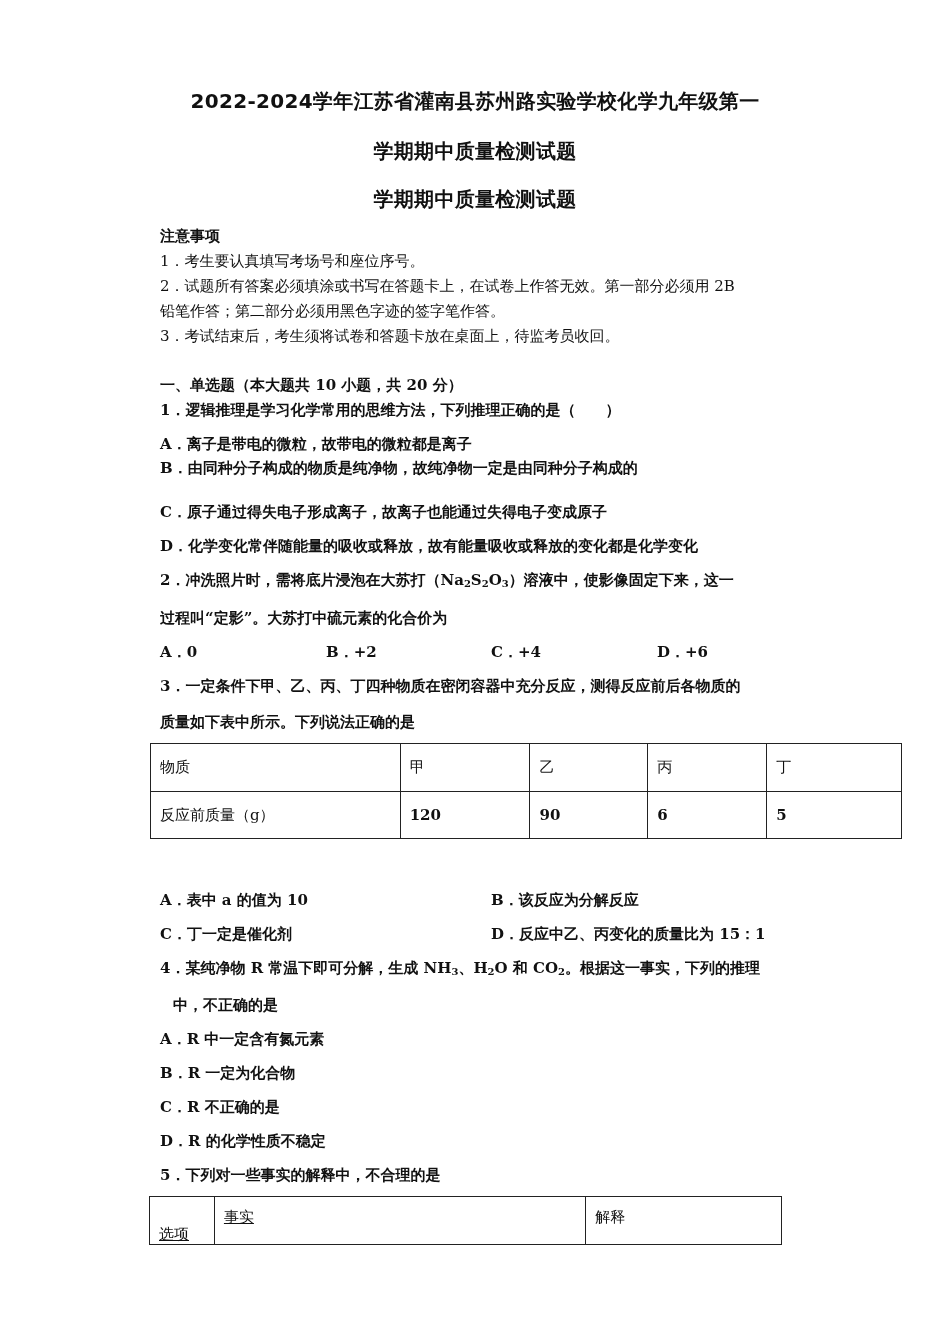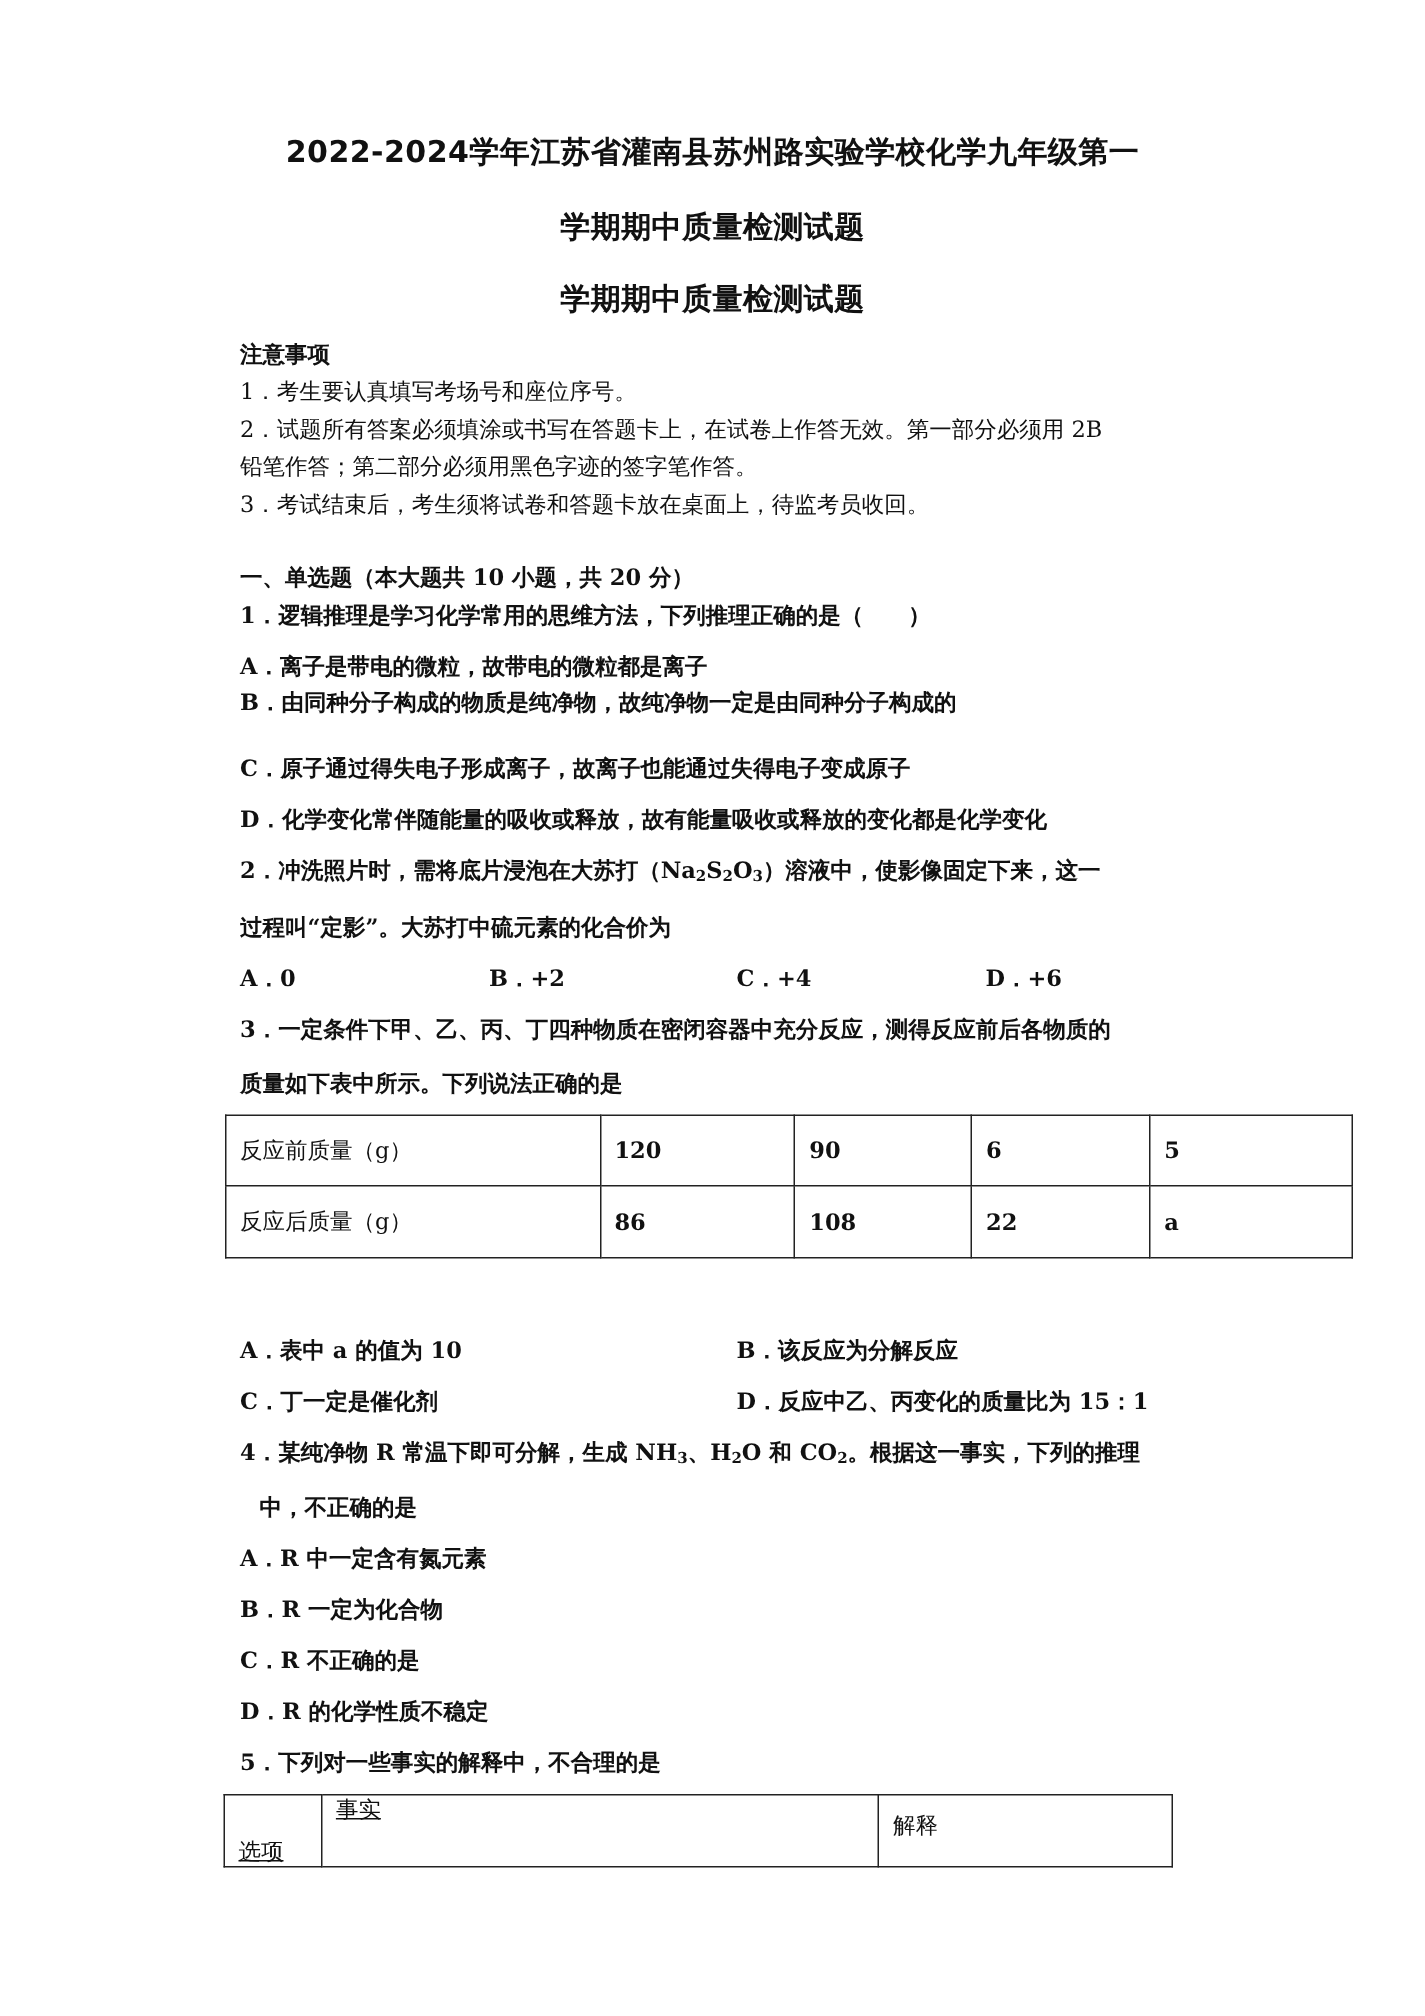--- a/index.html
+++ b/index.html
@@ -52,33 +52,33 @@
 
 <table class="grid" style="left:150px; top:743px; width:752px;">
   <colgroup>
     <col style="width:250px">
       <col style="width:130px">
       <col style="width:118px">
       <col style="width:119px">
       <col style="width:135px">
   </colgroup>
   <tbody>
+      <tr style="height:48px;">
+    <td>物质</td>
+    <td>甲</td>
+    <td>乙</td>
+    <td>丙</td>
+    <td>丁</td>
+  </tr>
   <tr style="height:47px;">
     <td>反应前质量（g）</td>
     <td class="num">120</td>
     <td class="num">90</td>
     <td class="num">6</td>
     <td class="num">5</td>
-  </tr>
-  <tr style="height:48px;">
-    <td>反应后质量（g）</td>
-    <td class="num">86</td>
-    <td class="num">108</td>
-    <td class="num">22</td>
-    <td class="num">a</td>
   </tr>
 </tbody>
   </table>
 
 <div class="abs opt4" style="top:891px; left:160px;">A．表中 a 的值为 10</div>
 <div class="abs opt4" style="top:891px; left:491px;">B．该反应为分解反应</div>
 <div class="abs opt4" style="top:925px; left:160px;">C．丁一定是催化剂</div>
 <div class="abs opt4" style="top:925px; left:491px;">D．反应中乙、丙变化的质量比为 15：1</div>
 
 <div class="abs line" style="top:959px;">
@@ -94,17 +94,17 @@
 
 <table class="grid" style="left:149px; top:1196px; width:633px;">
   <colgroup>
     <col style="width:65px">
       <col style="width:372px">
       <col style="width:196px">
   </colgroup>
   <tbody>
       <tr style="height:48px; vertical-align:top;">
     <td style="vertical-align:top; padding-top:28px;text-decoration:underline;">选项</td>
-    <td style="vertical-align:top; text-decoration:underline;">事实</td>
+    <td style="vertical-align:top; padding-top:11px;text-decoration:underline;">事实</td>
     <td style="vertical-align:top; padding-top:11px;">解释</td>
   </tr>
 </tbody>
   </table>
 
 </body></html>

